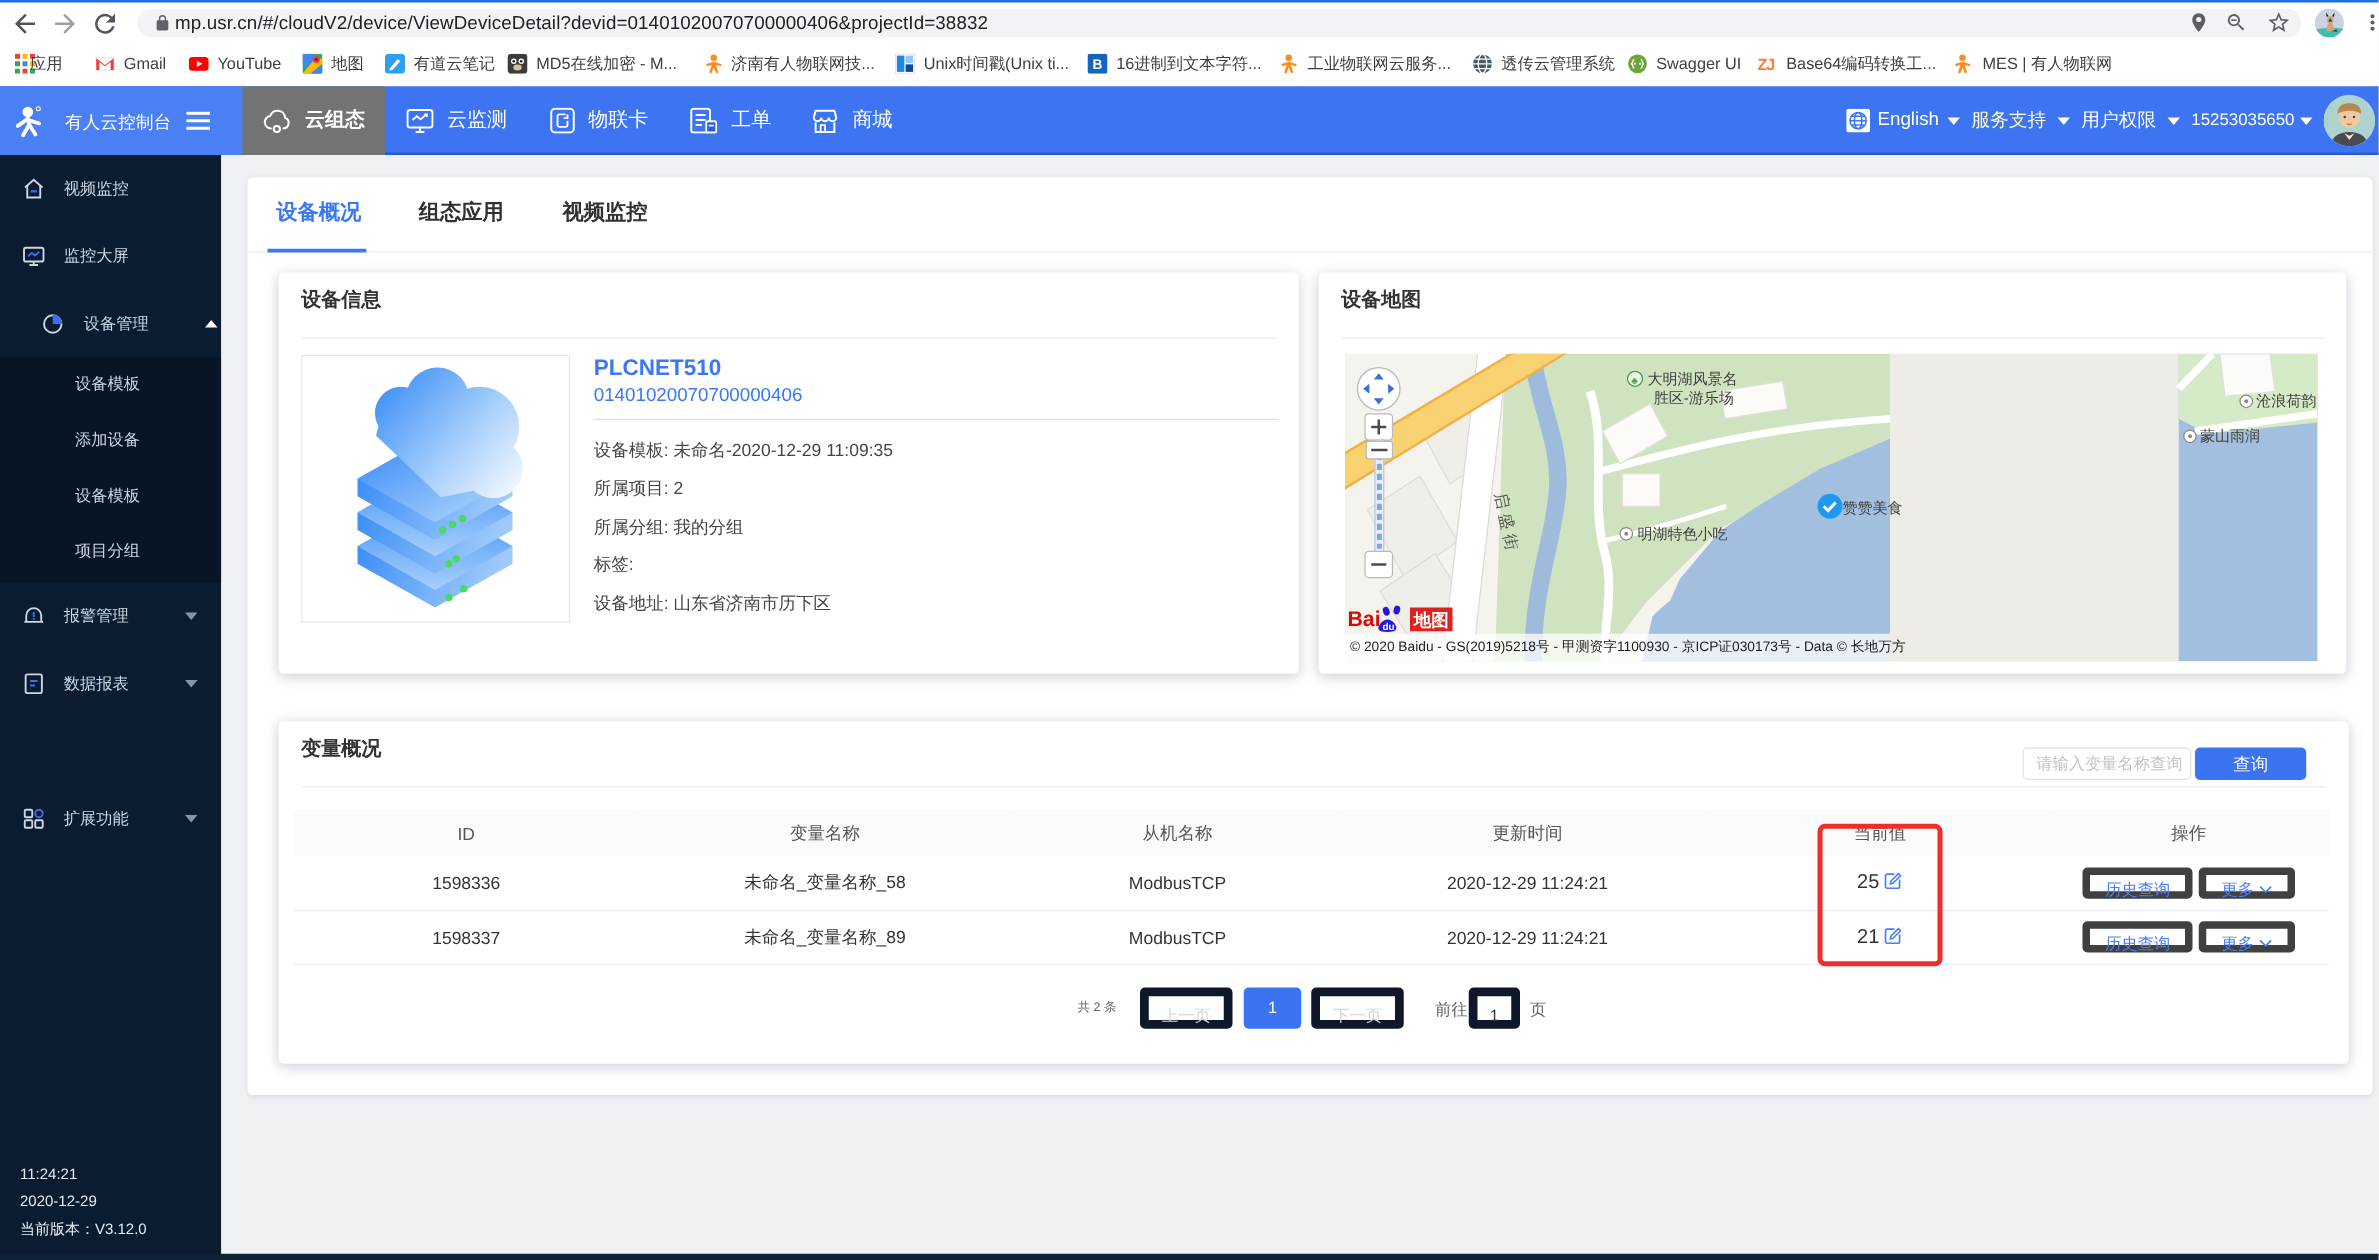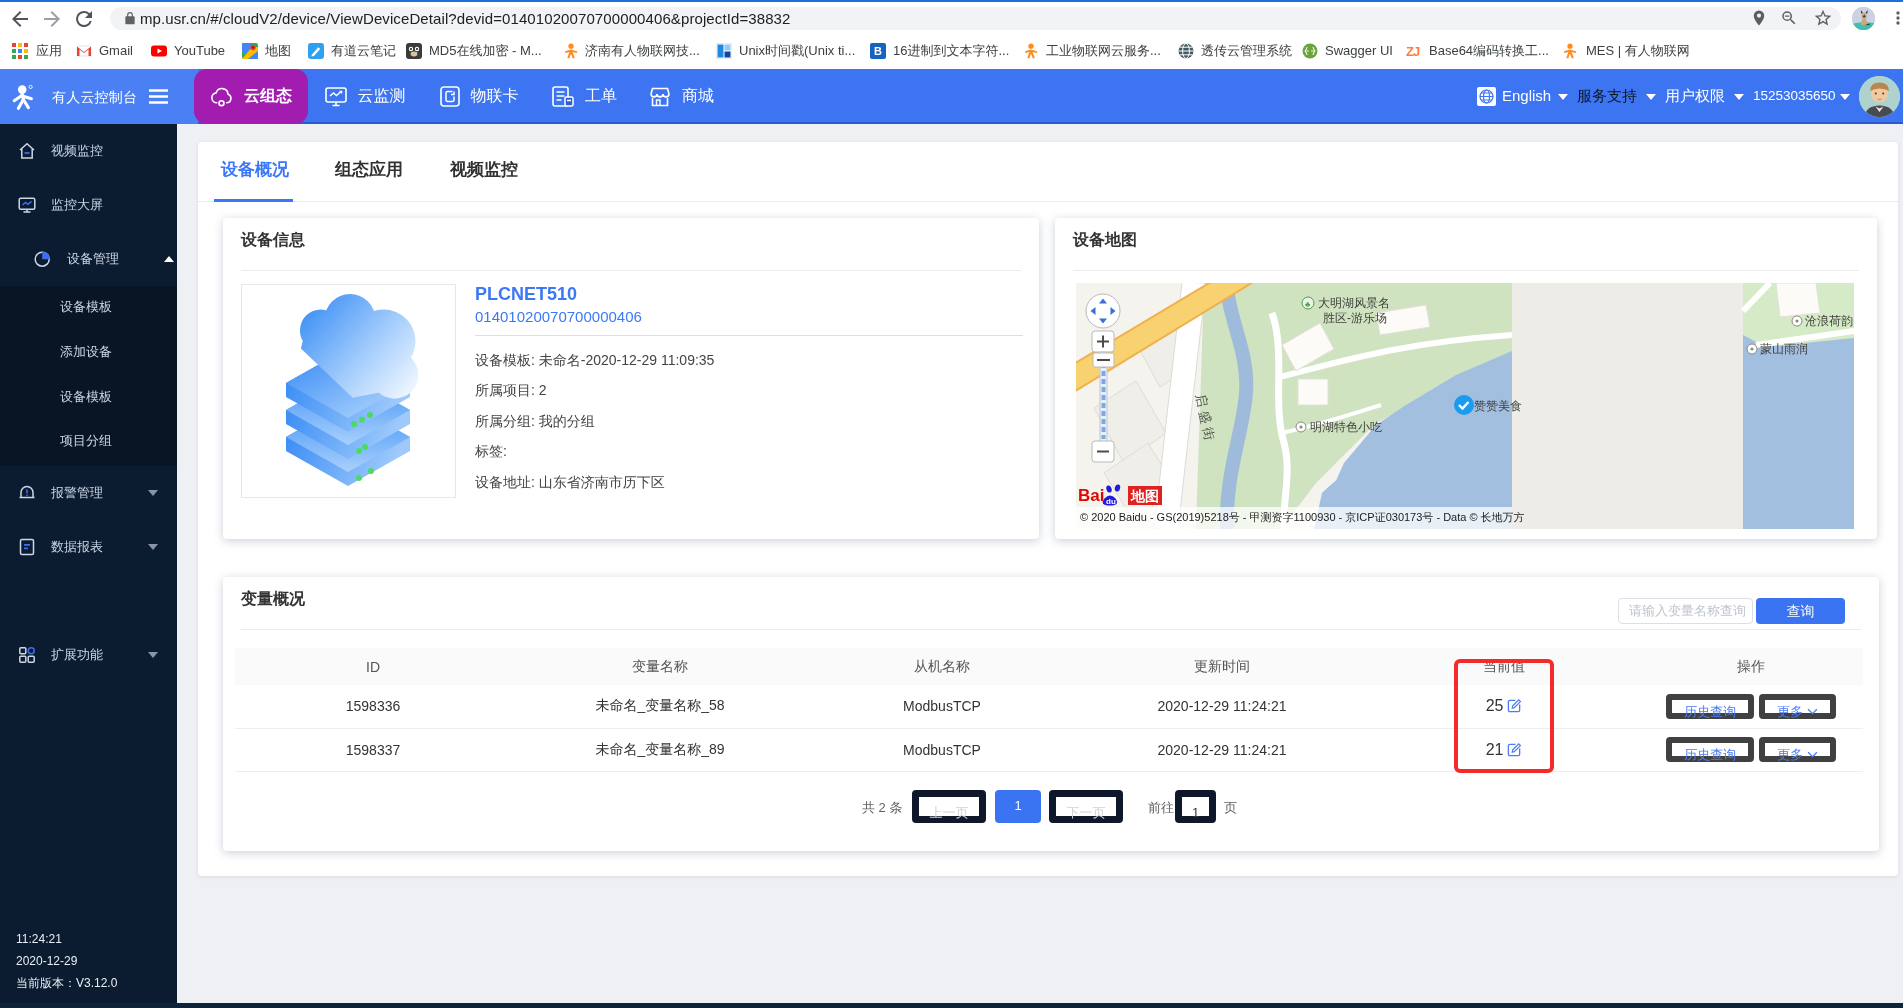--- a/index.html
+++ b/index.html
@@ -12,21 +12,21 @@
 #topline { position:absolute; left:0; top:0; width:1903px; height:2px; background:#1b6fe0; }
 #omnibox { position:absolute; left:110px; top:7px; width:1731px; height:23px; background:#f1f3f4; border-radius:12px; }
 #urltext { position:absolute; left:140px; top:7px; height:23px; line-height:23px; font-size:15px; color:#202124; letter-spacing:0.1px;}
 .bmitem { position:absolute; top:36px; height:30px; line-height:30px; font-size:13px; color:#3c4043; }
 .bmico { position:absolute; top:43px; width:16px; height:16px; }
 
 
 #navbar { position:absolute; left:0; top:69px; width:1903px; height:55px; background:#3c74f1; box-shadow: inset 0 -2px 0 rgba(30,70,180,0.55); }
 #brand { position:absolute; left:0; top:0; width:198px; height:55px; background:#4a80f3; }
 .navtab { position:absolute; top:0; height:55px; display:flex; align-items:center; justify-content:center; color:#fff; font-size:16px; gap:11px; }
-.navtab.active { background:#a21caf;border-radius:13px; }
+.navtab.active { background:#737373; }
 .caret { display:inline-block; width:0; height:0; border-left:5px solid transparent; border-right:5px solid transparent; border-top:6px solid #fff; margin-left:7px; }
 
 
 #sidebar { position:absolute; left:0; top:124px; width:177px; height:884px; background:#0b1c31; }
 #submenu { position:absolute; left:0; top:162px; width:177px; height:180px; background:#071525; }
 .mitem { position:absolute; left:0; width:177px; height:54px; color:#ccd6e3; font-size:13px; }
 .mitem .txt { position:absolute; left:51px; top:50%; transform:translateY(-50%); }
 .mitem .ic { position:absolute; left:18px; top:50%; transform:translateY(-50%); width:18px; height:18px; }
 .mitem .arr { position:absolute; right:19px; top:50%; transform:translateY(-50%); width:0; height:0; border-left:5px solid transparent; border-right:5px solid transparent; border-top:6px solid #8a94a6; }
 .mitem .arr.up { border-top:none; border-bottom:6px solid #fff; }
@@ -108,21 +108,21 @@
         <rect x="6" y="0" width="4" height="4" fill="#fbbc04"></rect>
         <rect x="12" y="0" width="4" height="4" fill="#ea4335"></rect>
         <rect x="0" y="6" width="4" height="4" fill="#34a853"></rect>
         <rect x="6" y="6" width="4" height="4" fill="#4285f4"></rect>
         <rect x="12" y="6" width="4" height="4" fill="#fbbc04"></rect>
         <rect x="0" y="12" width="4" height="4" fill="#34a853"></rect>
         <rect x="6" y="12" width="4" height="4" fill="#ea4335"></rect>
         <rect x="12" y="12" width="4" height="4" fill="#34a853"></rect>
       </g>
     </svg>
-  <div class="bmitem" style="left:36px;">应用</div>
+  <div class="bmitem" style="left:24px;">应用</div>
   <svg class="bmico" style="left:76px;" viewBox="0 0 16 16">
       <path d="M1 3h14v10H1z" fill="#fff" stroke="#e3e5e8"></path>
       <path d="M1 3.5v9.5h2.5V6.5L8 10l4.5-3.5V13H15V3.5L8 9z" fill="#ea4335"></path>
     </svg>
   <div class="bmitem" style="left:99px;">Gmail</div>
   <svg class="bmico" style="left:151px;" viewBox="0 0 16 16">
       <rect x="0" y="2.5" width="16" height="11" rx="3" fill="#f00"></rect>
       <path d="M6.5 5.5v5l4.5-2.5z" fill="#fff"></path>
     </svg>
   <div class="bmitem" style="left:174px;">YouTube</div>
@@ -252,21 +252,21 @@
       </svg>
     商城</div>
   <svg class="abs" style="left:1477px;top:18px;" width="19" height="19" viewBox="0 0 19 19">
       <rect width="19" height="19" rx="2" fill="#fff"></rect>
       <circle cx="9.5" cy="9.5" r="6.5" fill="none" stroke="#3c74f1" stroke-width="1.2"></circle>
       <ellipse cx="9.5" cy="9.5" rx="3" ry="6.5" fill="none" stroke="#3c74f1" stroke-width="1.2"></ellipse>
       <path d="M3 9.5h13M4 6h11M4 13h11" stroke="#3c74f1" stroke-width="1.2"></path>
     </svg>
   <span class="abs" style="left:1502px;top:18px;font-size:15px;color:#fff;">English</span>
     <span class="caret abs" style="left:1551px;top:25px;"></span>
-  <span class="abs" style="left:1577px;top:18px;font-size:15px;color:#0f172a;">服务支持</span>
+  <span class="abs" style="left:1577px;top:18px;font-size:15px;color:#fef9c3;">服务支持</span>
     <span class="caret abs" style="left:1639px;top:25px;"></span>
   <span class="abs" style="left:1665px;top:18px;font-size:15px;color:#fff;">用户权限</span>
     <span class="caret abs" style="left:1727px;top:25px;"></span>
   <span class="abs" style="left:1753px;top:19px;font-size:13.5px;color:#fff;">15253035650</span>
     <span class="caret abs" style="left:1833px;top:25px;"></span>
   <div class="abs" style="left:1859px;top:7px;width:41px;height:41px;border-radius:50%;background:#b5d6d3;overflow:hidden;">
     <svg width="41" height="41" viewBox="0 0 41 41">
         <rect width="41" height="41" fill="#aed3cf"></rect>
         <path d="M6 41 Q6 30 20.5 29.5 Q35 30 35 41 Z" fill="#4a4a52"></path>
         <path d="M16.5 30.5 L20.5 36 L24.5 30.5 L20.5 32.5 Z" fill="#f4e9dc"></path>
@@ -561,21 +561,21 @@
                   <path d="M13.5 7 v6 a1.5 1.5 0 0 1 -1.5 1.5 H3 A1.5 1.5 0 0 1 1.5 13 V4 A1.5 1.5 0 0 1 3 2.5 h6" fill="none" stroke="#4a7df5" stroke-width="1.4"></path>
                   <path d="M6 8.5 L12.5 2 l1.8 1.8 L7.8 10.3 L5.6 10.9 Z" fill="none" stroke="#4a7df5" stroke-width="1.3"></path>
                 </svg></td>
             <td><span class="btn-sm">历史查询</span><span class="btn-sm" style="margin-left:5px;">更多 <svg width="11" height="7" viewBox="0 0 12 8" style="vertical-align:1px;">
                     <path d="M1 1.5 l5 5 l5-5" fill="none" stroke="#4a7df5" stroke-width="1.5"></path>
                   </svg></span></td>
             </tr>
       </tbody>
         </table>
       <div id="redbox" style="left:1231px;top:82px;width:100px;height:114px;"></div>
-      <div style="position:absolute;left:639px;top:222px;font-size:13px;color:#606266;">共 2 条</div>
+      <div style="position:absolute;left:639px;top:222px;font-size:10px;color:#606266;">共 2 条</div>
       <div class="pgbtn" style="position:absolute;left:689px;top:213px;width:74px;">上一页</div>
       <div class="pgbtn" style="position:absolute;left:772px;top:213px;width:46px;background:#3b74f3;color:#fff;border:none;">1</div>
       <div class="pgbtn" style="position:absolute;left:826px;top:213px;width:74px;">下一页</div>
       <div style="position:absolute;left:925px;top:222px;font-size:13px;color:#606266;">前往</div>
       <div class="pgbtn" style="position:absolute;left:952px;top:213px;width:41px;color:#333;">1</div>
       <div style="position:absolute;left:1001px;top:222px;font-size:13px;color:#606266;">页</div>
     </div>
   </div>
 </div>
 

